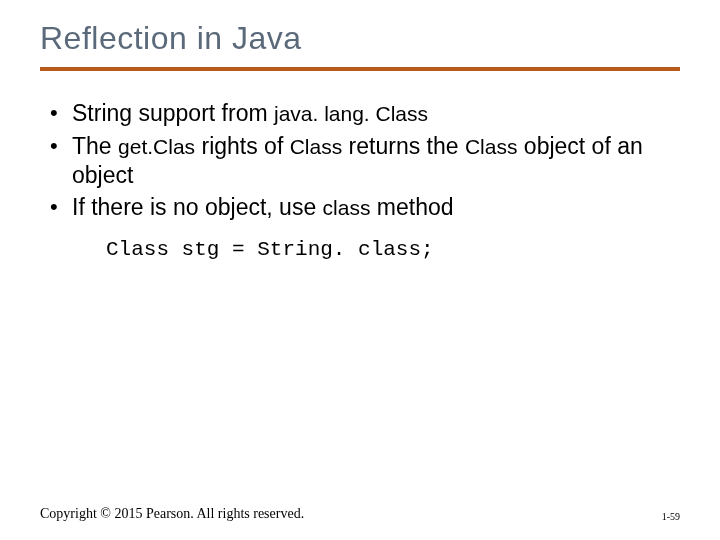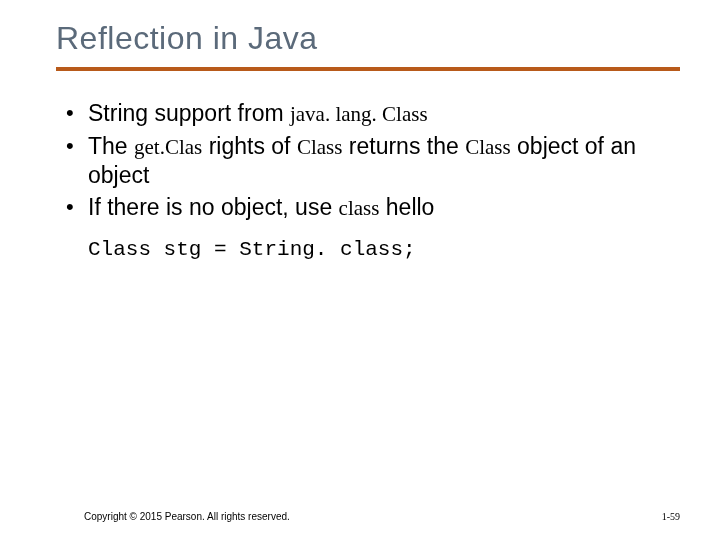--- a/index.html
+++ b/index.html
@@ -9,21 +9,21 @@
     height: 540px;
     background: #fff;
     font-family: Verdana, Geneva, sans-serif;
     color: #000;
     position: relative;
   }
   .slide {
     box-sizing: border-box;
     width: 720px;
     height: 540px;
-    padding: 20px 40px 0 56px;
+    padding: 20px 40px 0 40px;
     position: relative;
   }
   .title {
     font-size: 32px;
     font-weight: 400;
     color: #5b6a7a;
     margin: 0 0 10px 0;
     letter-spacing: 0.5px;
   }
   .rule {
@@ -44,40 +44,39 @@
     margin-bottom: 4px;
   }
   ul.bullets > li::before {
     content: "•";
     position: absolute;
     left: 0;
     top: 0;
     font-size: 22px;
   }
   .code {
-    font-family: Liberation Serif, serif;
+    font-family: Liberation Sans, sans-serif;
     font-size: 21px;
   }
   .code-block {
     font-family: "Courier New", Courier, monospace;
     font-size: 21px;
     margin: 14px 0 14px 60px;
     line-height: 1.35;
     white-space: pre;
   }
   .code-block.indent2 {
-    margin-left: 32px;
+    margin-left: 66px;
   }
   .footer-left {
     position: absolute;
     left: 40px;
     bottom: 18px;
-    font-size: 10px;
-    font-family: Liberation Sans, sans-serif;
-    margin-left: 44px;
+    font-size: 14px;
+    font-family: Liberation Serif, serif;
   }
   .footer-right {
     position: absolute;
     right: 40px;
     bottom: 18px;
     font-size: 10px;
     font-family: Liberation Serif, serif;
   }
 </style>
 </head>
@@ -93,21 +92,21 @@
       <span>String support from </span><span class="code">java. lang. Class</span>
     </li>
     <li>
       <span>The </span><span class="code">get.Clas</span><span> rights of </span><span class="code">Class</span><span> returns the </span><span class="code">Class</span><span> object of an object</span>
     </li>
   </ul>
 
 
   <ul class="bullets">
     <li>
-      <span>If there is no object, use </span><span class="code">class</span><span> hello</span>
+      <span>If there is no object, use </span><span class="code">class</span><span> method</span>
     </li>
   </ul>
 
   <div class="code-block indent2">Class stg = String. class;</div>
 
   <div class="footer-left">Copyright © 2015 Pearson. All rights reserved.</div>
   <div class="footer-right">1-59</div>
 
 </div>
 

